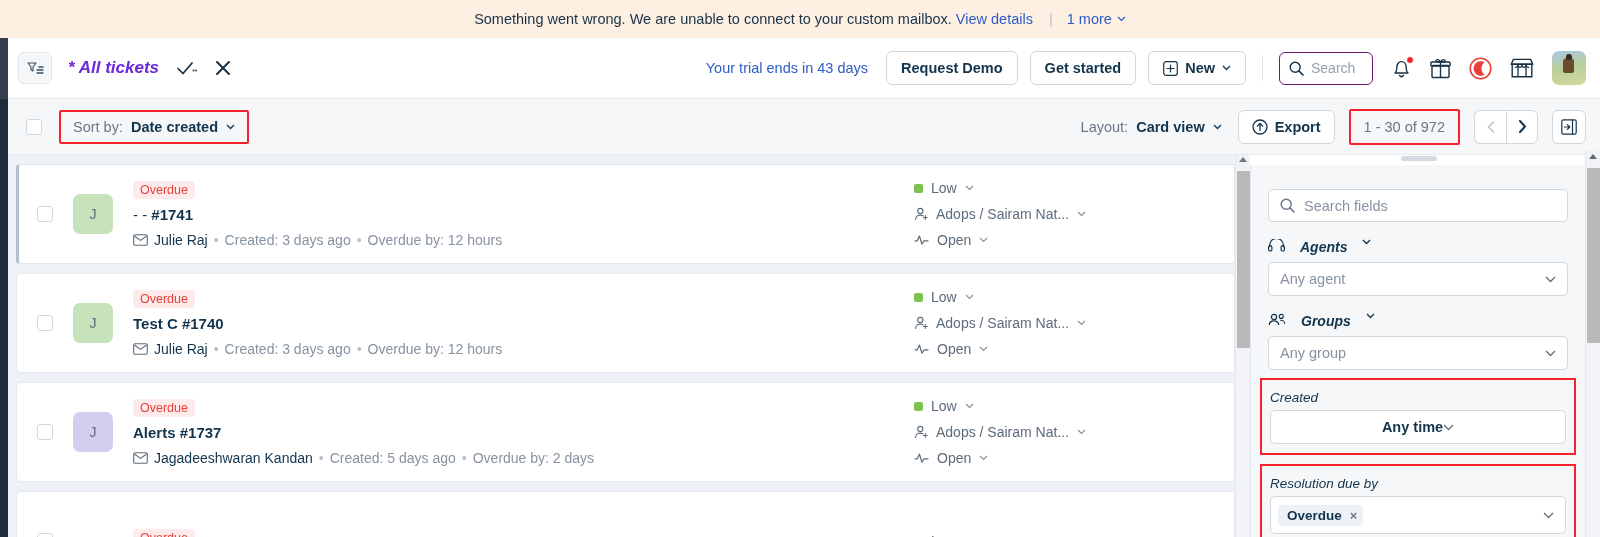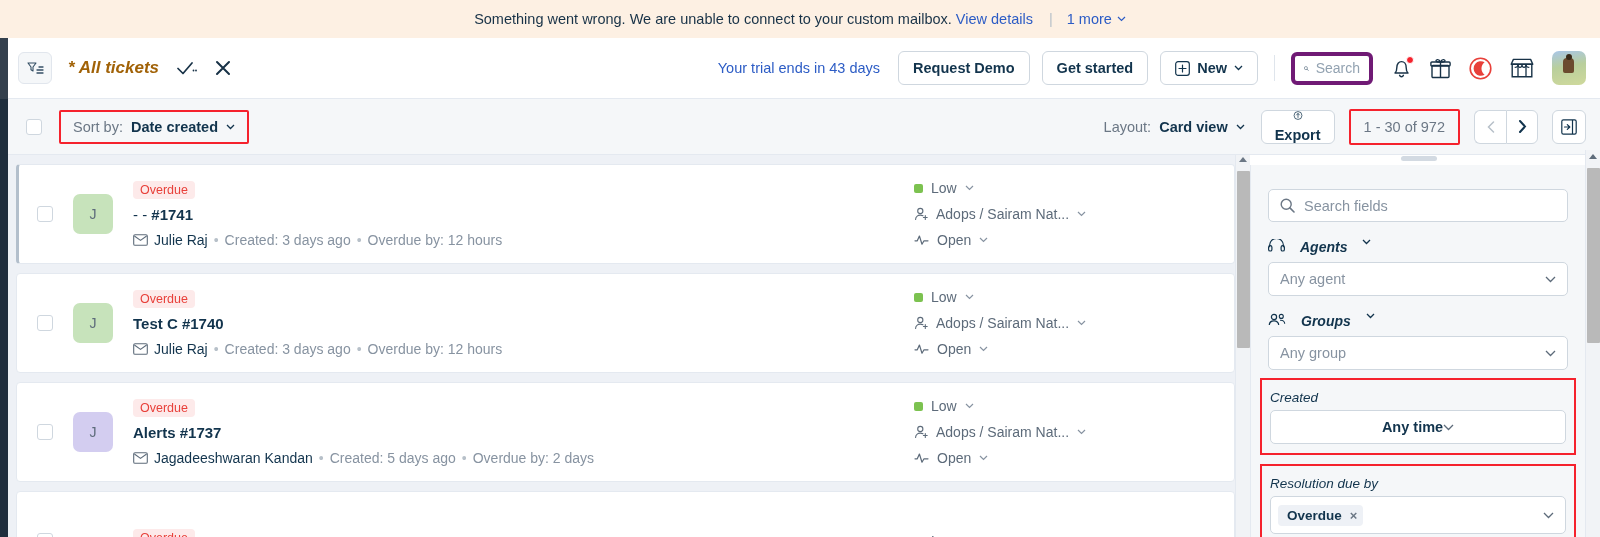--- a/index.html
+++ b/index.html
@@ -45,34 +45,34 @@
     display: flex; align-items: center;
     padding: 0 14px 0 10px;
   }
   .filter-btn {
     width: 34px; height: 32px; border: 1px solid #e1e6ed; border-radius: 6px;
     background: #f5f7f9; display: flex; align-items: center; justify-content: center;
     cursor: pointer; flex: none;
   }
   .view-title {
     font-size: 17px; font-style: italic; font-weight: 600;
-    margin-left: 16px; color: #a16207; white-space: nowrap;
+    margin-left: 16px; color: #6d28d9; white-space: nowrap;
   }
   .hdr-ico { margin-left: 18px; display: flex; align-items: center; cursor: pointer; color: #183247; }
   .hdr-spacer { flex: 1; }
   .trial { color: #2c5cc5; font-size: 14.5px; margin-right: 18px; cursor: pointer; white-space: nowrap;}
   .btn {
     height: 34px; border: 1px solid #cfd7df; border-radius: 6px; background: #fff;
     font-size: 14.5px; font-weight: 600; color: #12344d; padding: 0 14px;
     display: inline-flex; align-items: center; gap: 7px; cursor: pointer; white-space: nowrap;
   }
   .btn + .btn { margin-left: 12px; }
   .vline { width: 1px; height: 26px; background: #dfe5ec; margin: 0 16px; flex: none; }
   .search-box {
-    height: 33px; width: 82px; border: 4px solid #701a75; border-radius: 6px; background: #fff;
+    height: 33px; width: 94px; border: 1px solid #701a75; border-radius: 6px; background: #fff;
     display: flex; align-items: center; gap: 7px; padding: 0 9px; cursor: pointer;
   }
   .search-box span { font-size: 14px; color: #92a2b1; }
   .icon-btn { margin-left: 18px; position: relative; cursor: pointer; display: flex; align-items: center; }
   .dot {
     position: absolute; top: -1px; right: -2px; width: 8px; height: 8px;
     border-radius: 50%; background: #f5222d; border: 1.5px solid #fff;
   }
   .avatar {
     width: 34px; height: 34px; border-radius: 7px; margin-left: 18px; flex: none;
@@ -101,21 +101,21 @@
   }
   .hl-red { border: 2.5px solid #f5222d; border-radius: 2px; }
   .sortwrap { margin-left: 17px; padding: 7px 12px; display: flex; align-items: center; gap: 8px; }
   .muted { color: #6b7785; font-size: 14.5px; }
   .strong { color: #12344d; font-size: 14.5px; font-weight: 700; }
   .tb-spacer { flex: 1; }
   .layoutwrap { display: flex; align-items: center; gap: 8px; margin-right: 16px; }
   .export-btn {
     height: 34px; border: 1px solid #cfd7df; border-radius: 6px; background: #fff;
     font-size: 14.5px; font-weight: 700; color: #12344d; padding: 0 13px;
-    display: inline-flex; align-items: center; gap: 7px; cursor: pointer; flex-direction: column;
+    display: inline-flex; align-items: center; gap: 7px; cursor: pointer;
   }
   .pager-count {
     margin-left: 14px; padding: 8px 13px; font-size: 14.5px; color: #6b7785; white-space: nowrap;
   }
   .pg-btn {
     width: 32px; height: 34px; border: 1px solid #cfd7df; background: #fff;
     display: flex; align-items: center; justify-content: center; cursor: pointer; color: #12344d;
   }
   .pg-prev { border-radius: 6px 0 0 6px; color: #b7c0c9; border-right: none; }
   .pg-next { border-radius: 0 6px 6px 0; }

